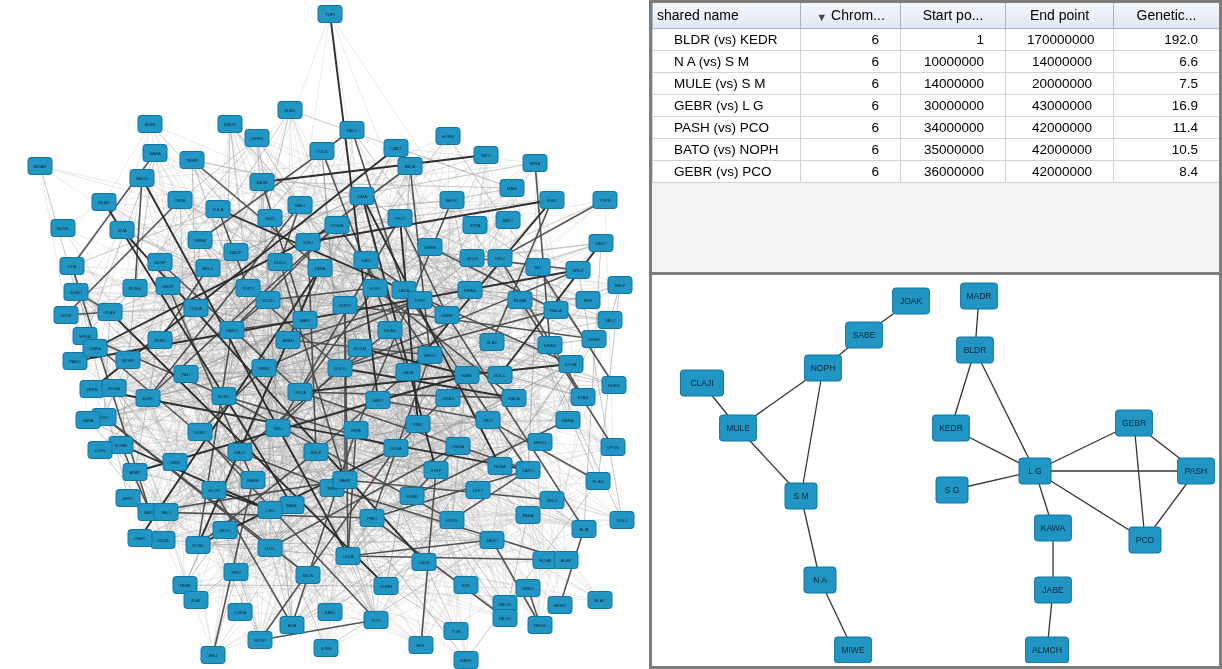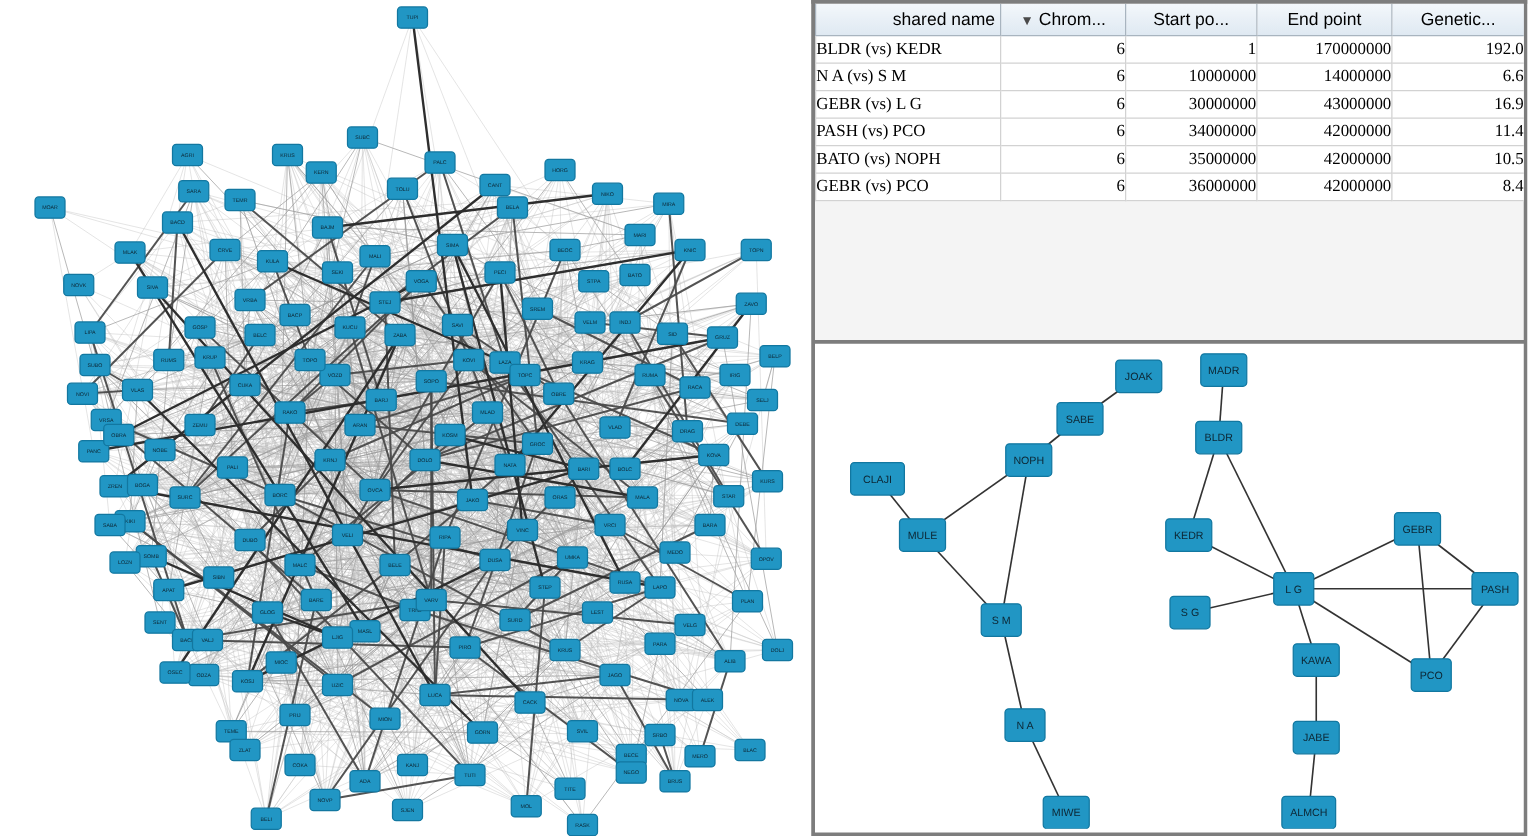--- a/index.html
+++ b/index.html
@@ -52,29 +52,28 @@
     border-top: none;
     height: 25px;
     font-weight: normal;
     font-size: 14px;
     text-align: center;
     padding: 0 4px;
     color: #000;
     white-space: nowrap;
     overflow: hidden;
   }
-  table.grid th.first { text-align: right; }
+  table.grid th.first { text-align: left; }
   table.grid td {
     border: 1px solid #d2d2d2;
     height: 22px;
-    padding: 1px 0;
+    padding: 1px 21px;
     white-space: nowrap;
     overflow: hidden;
     background: #ffffff;
-    font-family: Liberation Serif, serif;
   }
   td.num { text-align: right; }
   td.txt { text-align: left; }
   .filter-glyph {
     display: inline-block;
     margin-right: 4px;
     color: #4a4a4a;
     font-size: 11px;
     vertical-align: middle;
   }
@@ -2728,20 +2727,27 @@
             <td class="num">192.0</td>
           </tr>
           <tr>
             <td class="txt">N A (vs) S M</td>
             <td class="num">6</td>
             <td class="num">10000000</td>
             <td class="num">14000000</td>
             <td class="num">6.6</td>
           </tr>
           <tr>
+            <td class="txt">MULE (vs) S M</td>
+            <td class="num">6</td>
+            <td class="num">14000000</td>
+            <td class="num">20000000</td>
+            <td class="num">7.5</td>
+          </tr>
+          <tr>
             <td class="txt">GEBR (vs) L G</td>
             <td class="num">6</td>
             <td class="num">30000000</td>
             <td class="num">43000000</td>
             <td class="num">16.9</td>
           </tr>
           <tr>
             <td class="txt">PASH (vs) PCO</td>
             <td class="num">6</td>
             <td class="num">34000000</td>

